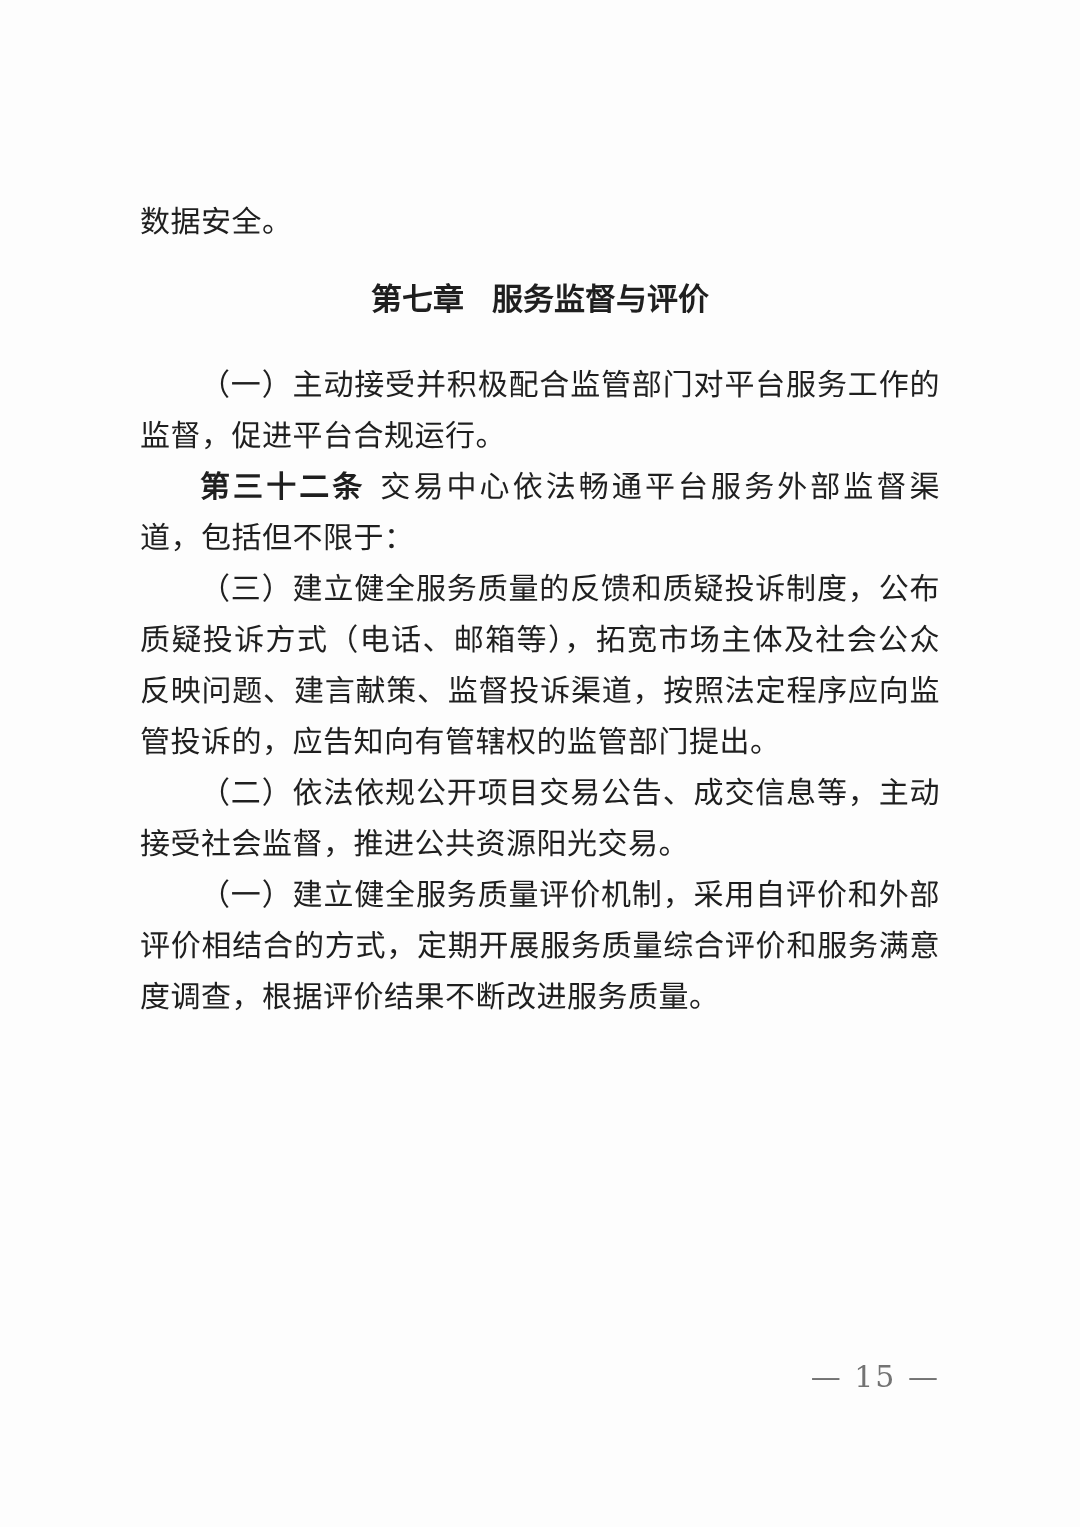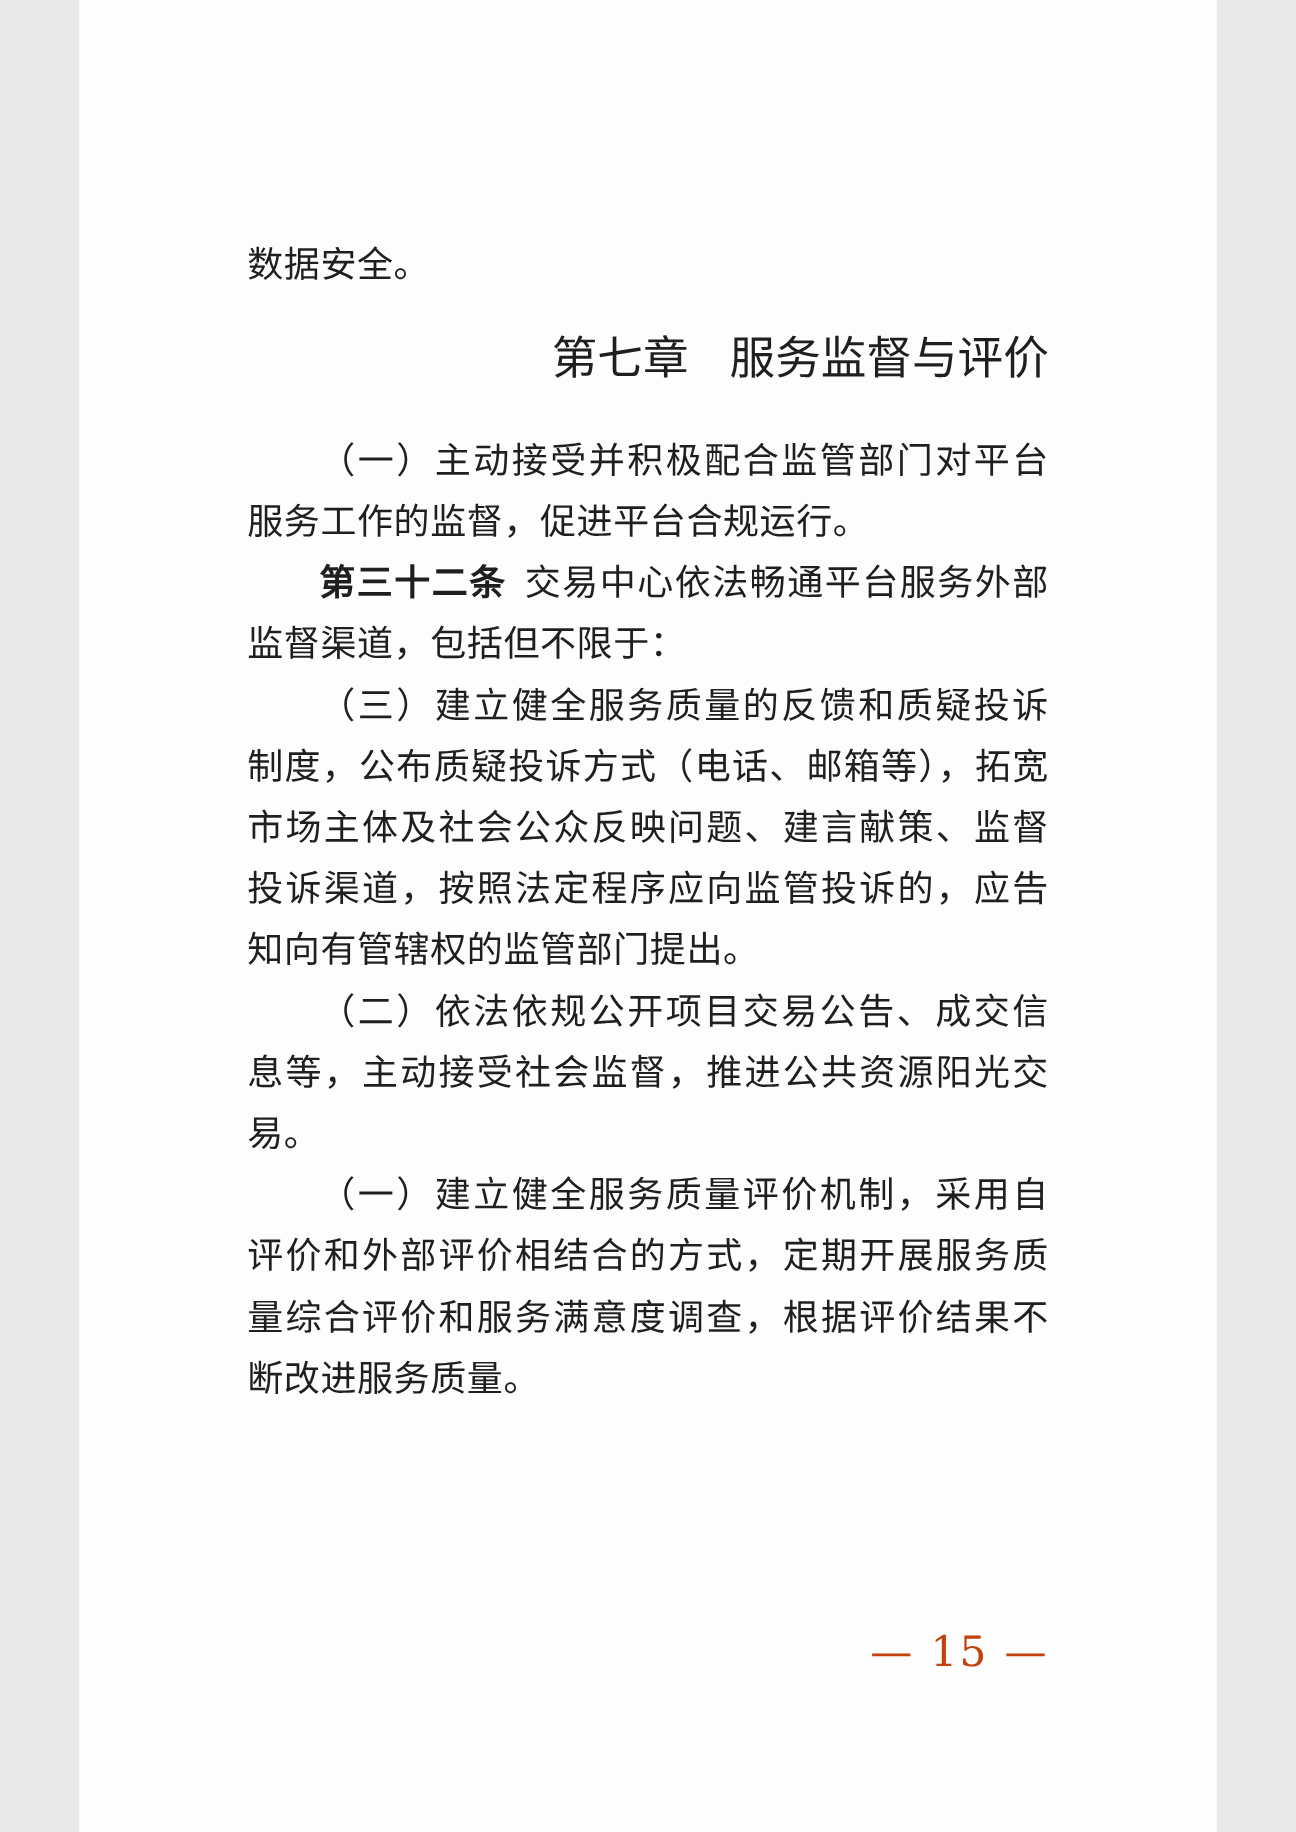--- a/index.html
+++ b/index.html
@@ -2,21 +2,21 @@
 <html lang="zh-CN"><head>
 <meta charset="utf-8">
 <style>
   html, body {
     margin: 0;
     padding: 0;
     background: #e9e9e9;
   }
   .page {
     position: relative;
-    width: 948px;
+    width: 1080px;
     height: 1527px;
     margin: 0 auto;
     background: #fdfdfd;
     color: #1f1f1f;
     font-family: "DejaVu Serif", "Liberation Serif", serif;
     overflow: hidden;
   }
   .content {
     position: absolute;
     left: 140px;
@@ -29,40 +29,40 @@
     line-height: 51px;
     text-align: justify;
     text-indent: 2em;
     letter-spacing: 0.5px;
   }
   p.continuation {
     text-indent: 0;
   }
   .chapter-heading {
     margin: 27px 0 34px 0;
-    font-size: 38px;
+    font-size: 31px;
     line-height: 51px;
-    font-weight: normal;
-    text-align: right;
+    font-weight: bold;
+    text-align: center;
     text-indent: 0;
   }
   .chapter-heading .chapter-label {
     margin-right: 0.9em;
   }
   .article-lead {
     font-weight: bold;
     margin-right: 0.5em;
   }
   .page-number {
     position: absolute;
     top: 1362px;
     right: 140px;
-    font-size: 35px;
+    font-size: 30px;
     line-height: 30px;
-    color: #c2410c;
+    color: #737373;
     letter-spacing: 2px;
   }
 </style>
 </head>
 <body>
 
 <div class="page">
   <div class="content body-text">
 
     <p class="continuation">数据安全。</p>

